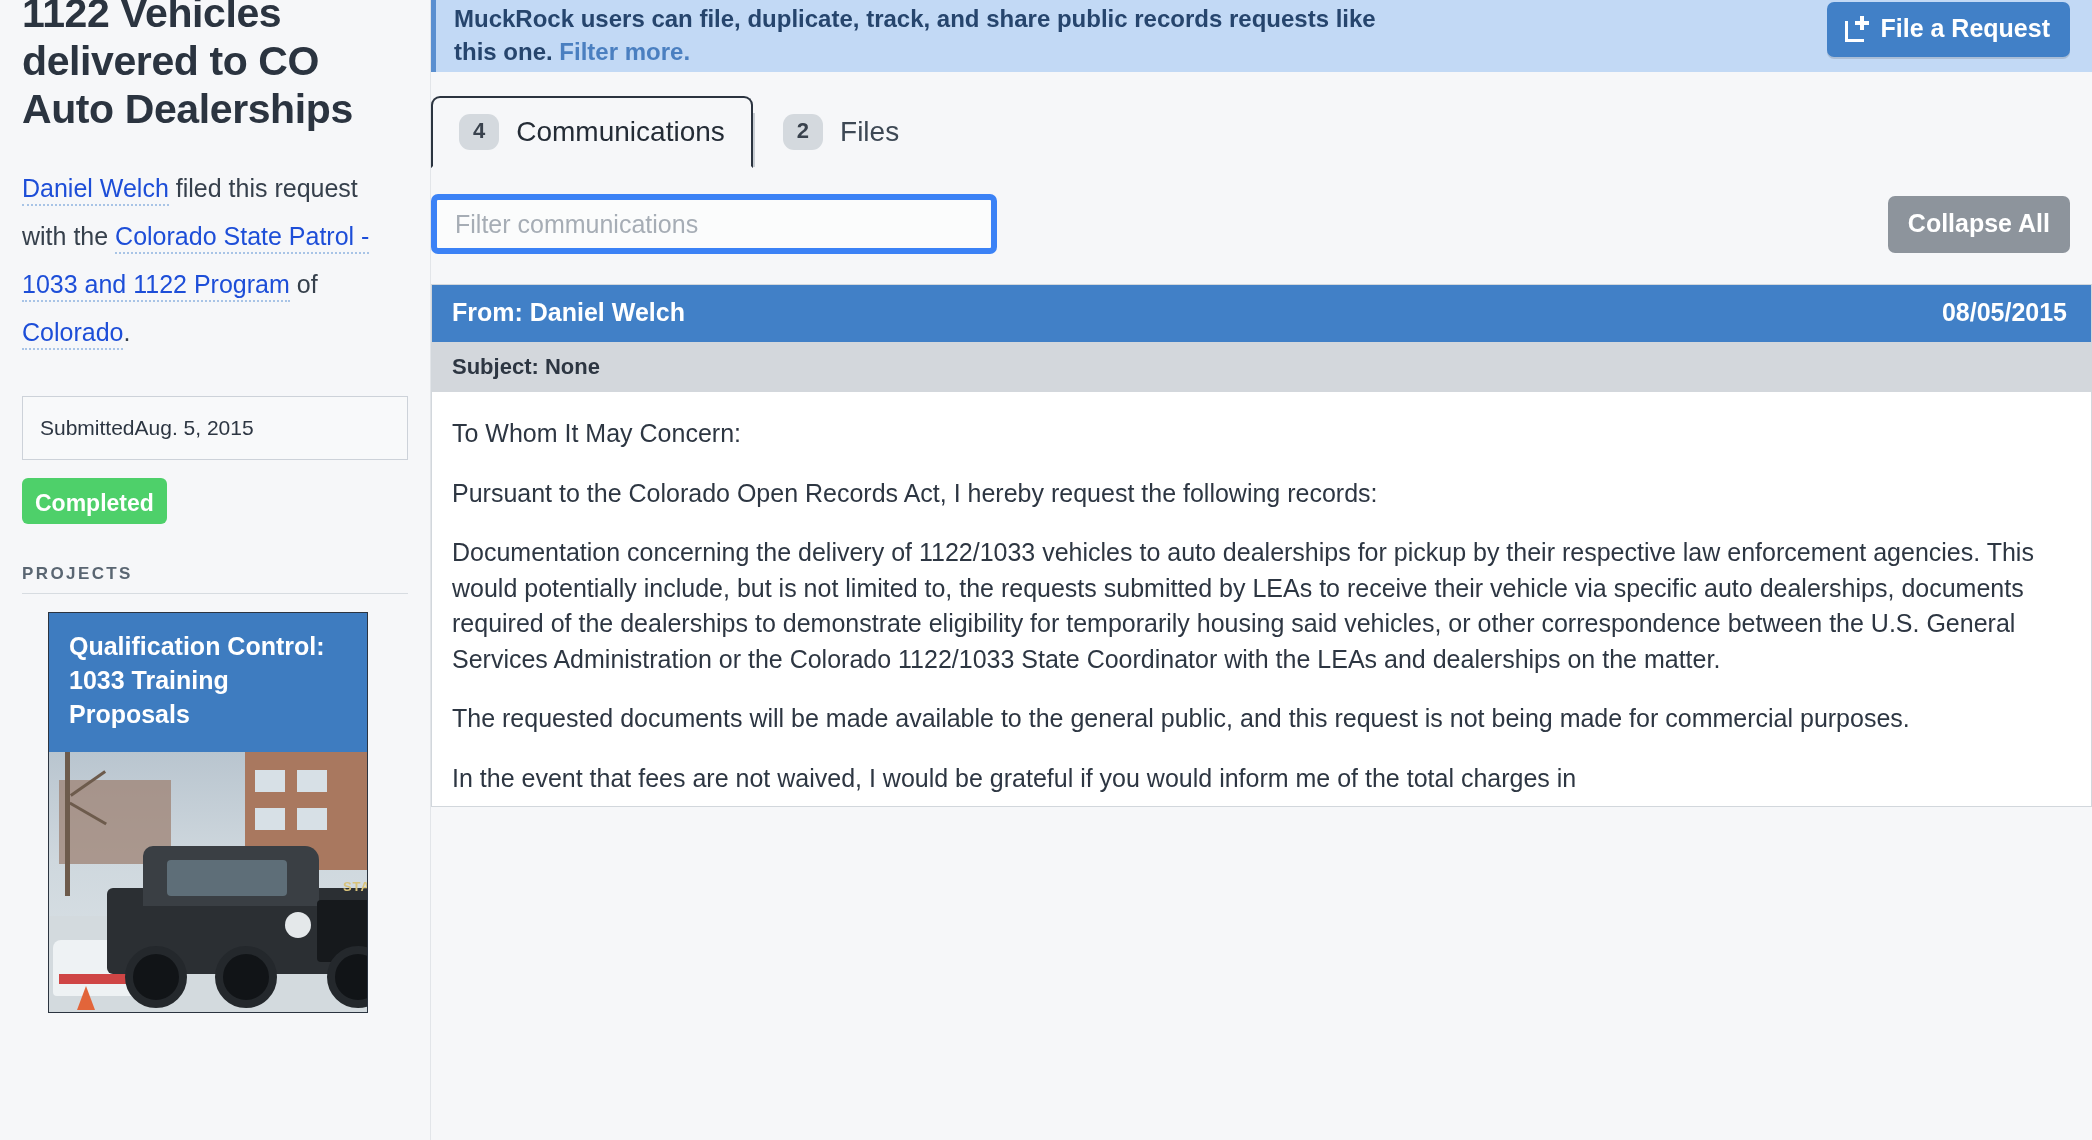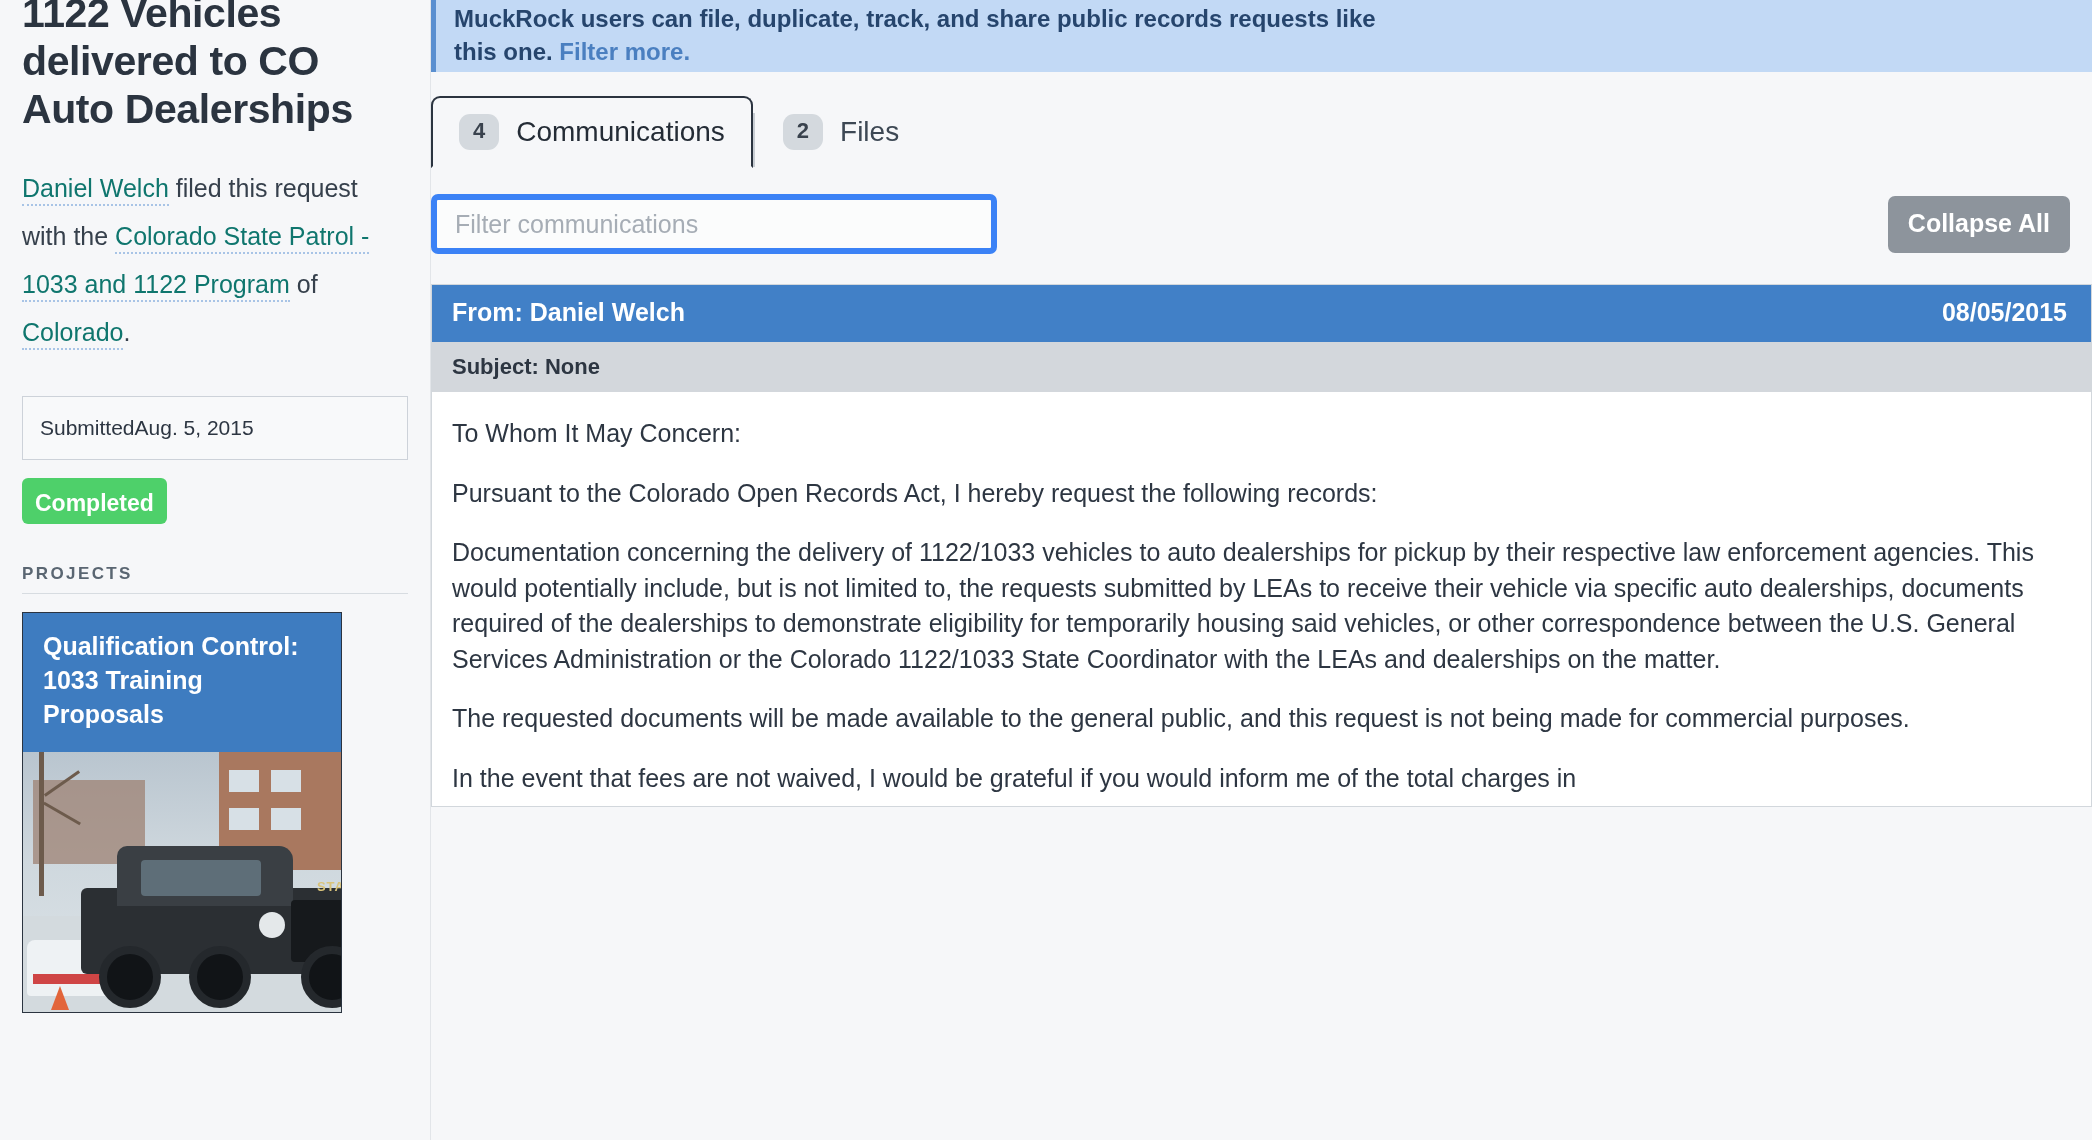--- a/index.html
+++ b/index.html
@@ -31,21 +31,21 @@
     margin: -10px 0 0 0;
     padding-top: 0;
   }
   .req-byline {
     font-size: 25px;
     line-height: 1.92;
     color: #36404c;
     margin-top: 30px;
   }
   .req-byline a {
-    color: #0f766e;
+    color: #1d4ed8;
     text-decoration: none;
     border-bottom: 2px dotted #a8c4e6;
     padding-bottom: 2px;
   }
   .meta-box {
     margin-top: 40px;
     border: 1px solid #cdd2d9;
     background: #f8f9fa;
     display: flex;
     align-items: center;
@@ -73,20 +73,21 @@
     padding: 12px 13px 8px 13px;
     border-radius: 6px;
     line-height: 1.15;
   }
   .project-card {
     margin-top: 18px;
     border: 1px solid #2b3440;
     width: 320px;
     overflow: hidden;
     background: #fff;
+    margin-left: 26px;
   }
   .project-card-title {
     background: #3e7cc0;
     color: #ffffff;
     font-weight: 700;
     font-size: 25px;
     line-height: 1.35;
     padding: 17px 20px 20px 20px;
   }
   .project-card-img {
@@ -393,20 +394,27 @@
       </div>
     </div>
   </aside>
 
   <section class="main">
 
     <div class="notice">
       <div class="notice-text">
         <span>MuckRock users can file, duplicate, track, and share public records requests like this one. </span><a href="#">Filter more.</a>
       </div>
+      <button class="file-request-btn">
+        <span class="icon-file-plus">
+            <i></i>
+            <b></b>
+          </span>
+        <span>File a Request</span>
+      </button>
     </div>
 
     <div class="tabs">
       <div class="tab active">
         <span class="count">4</span>
         <span>Communications</span>
       </div>
       <div class="tab-divider"></div>
       <div class="tab">
         <span class="count">2</span>

